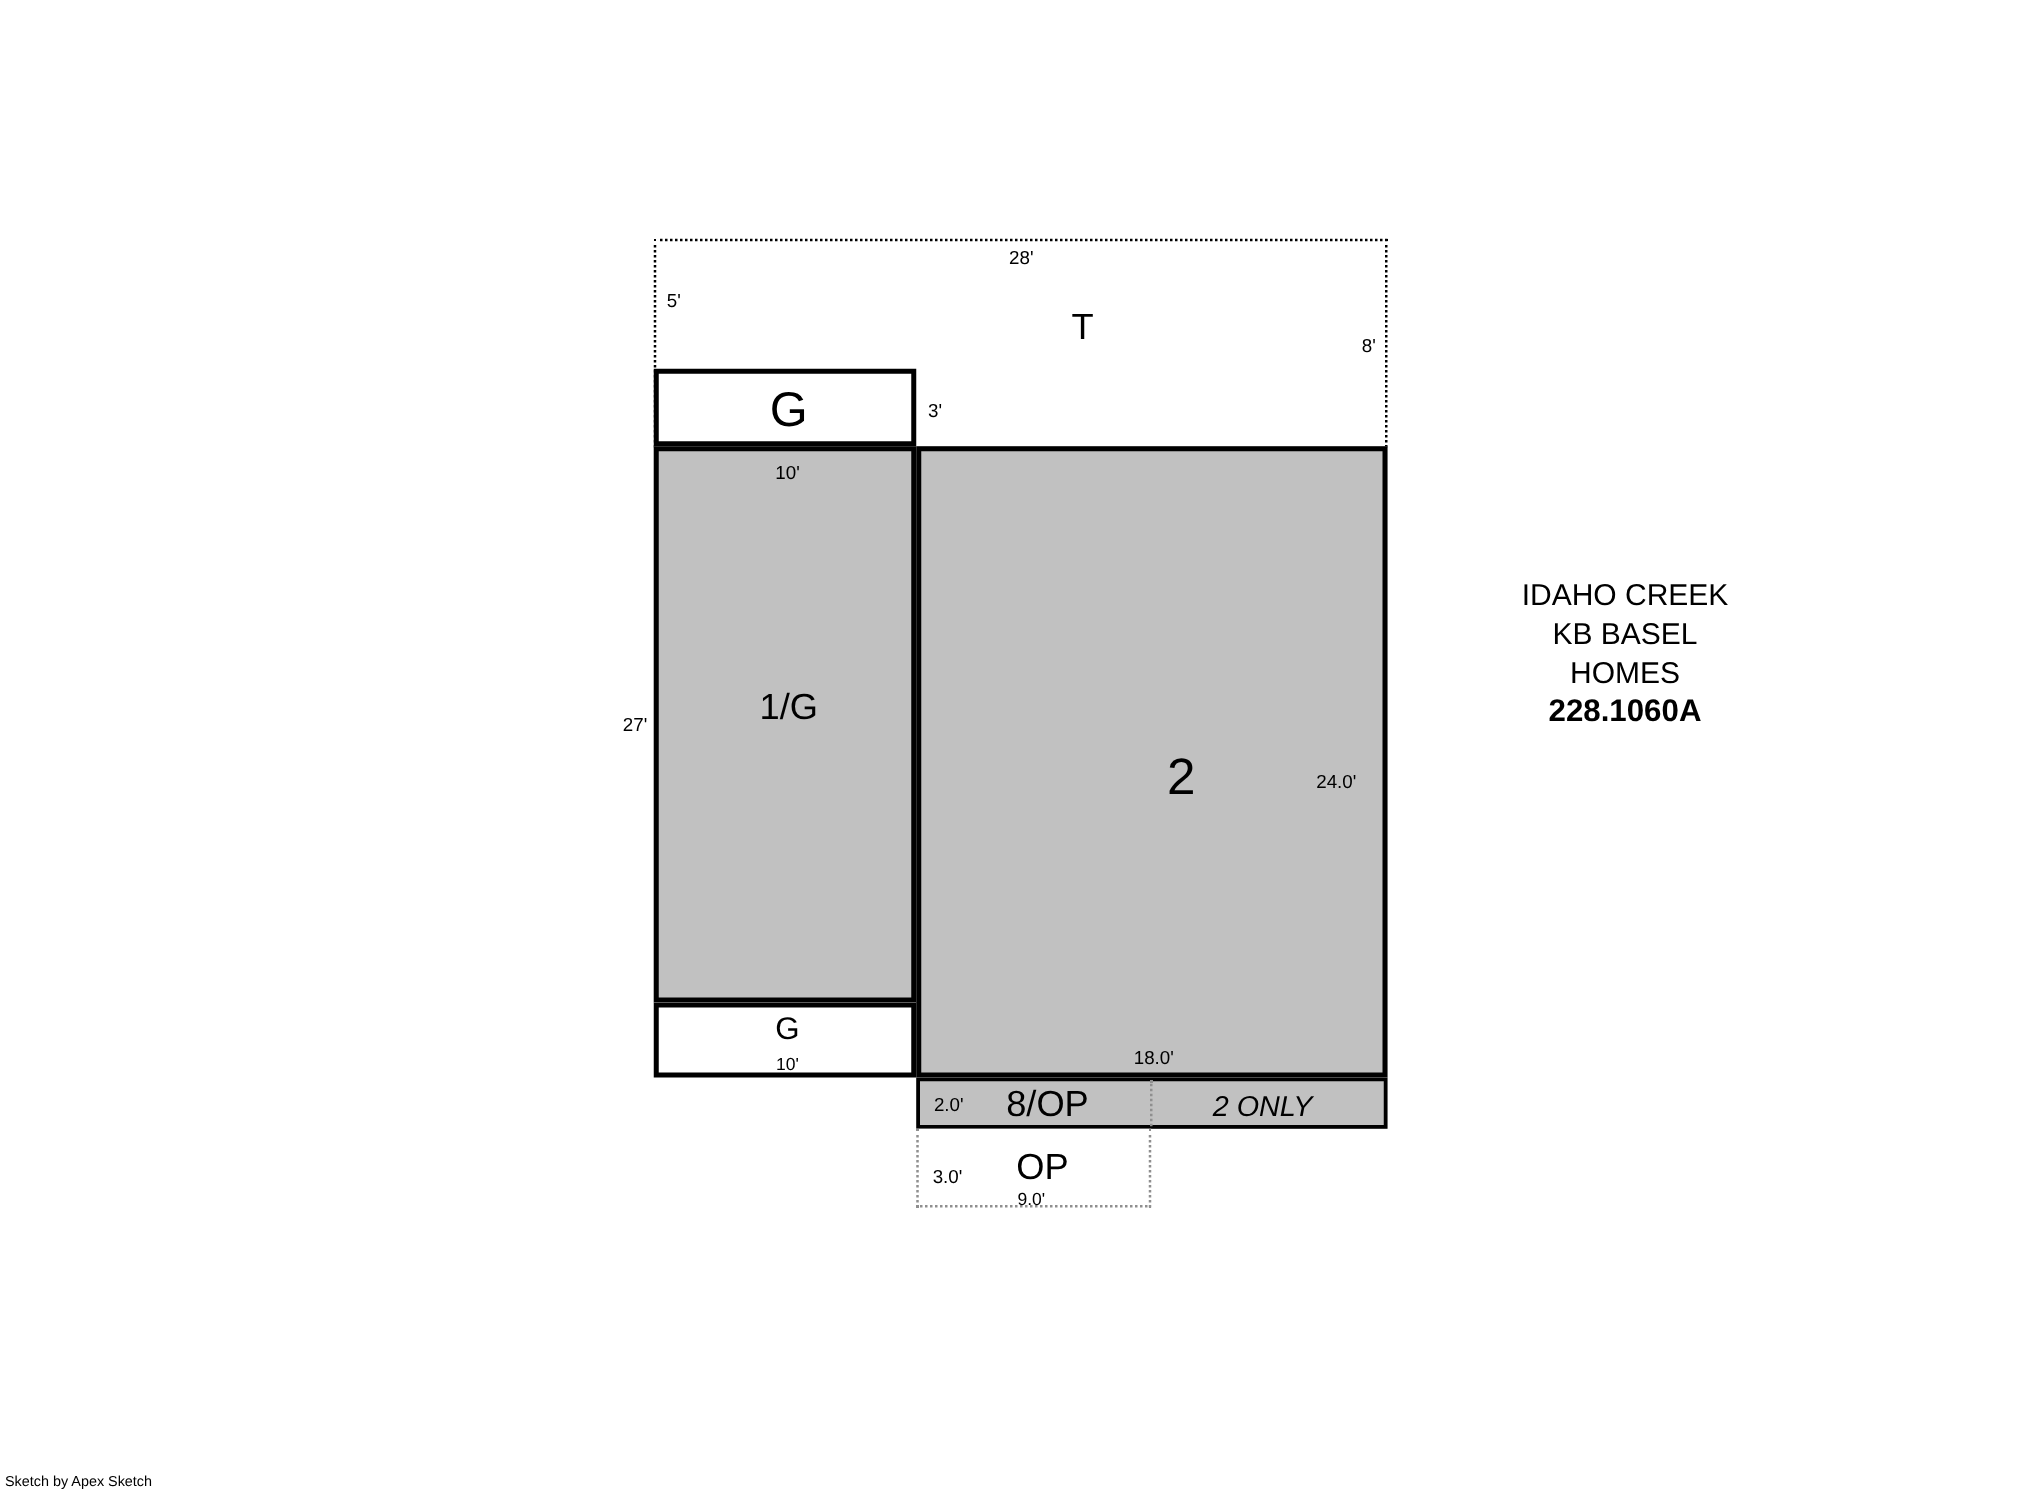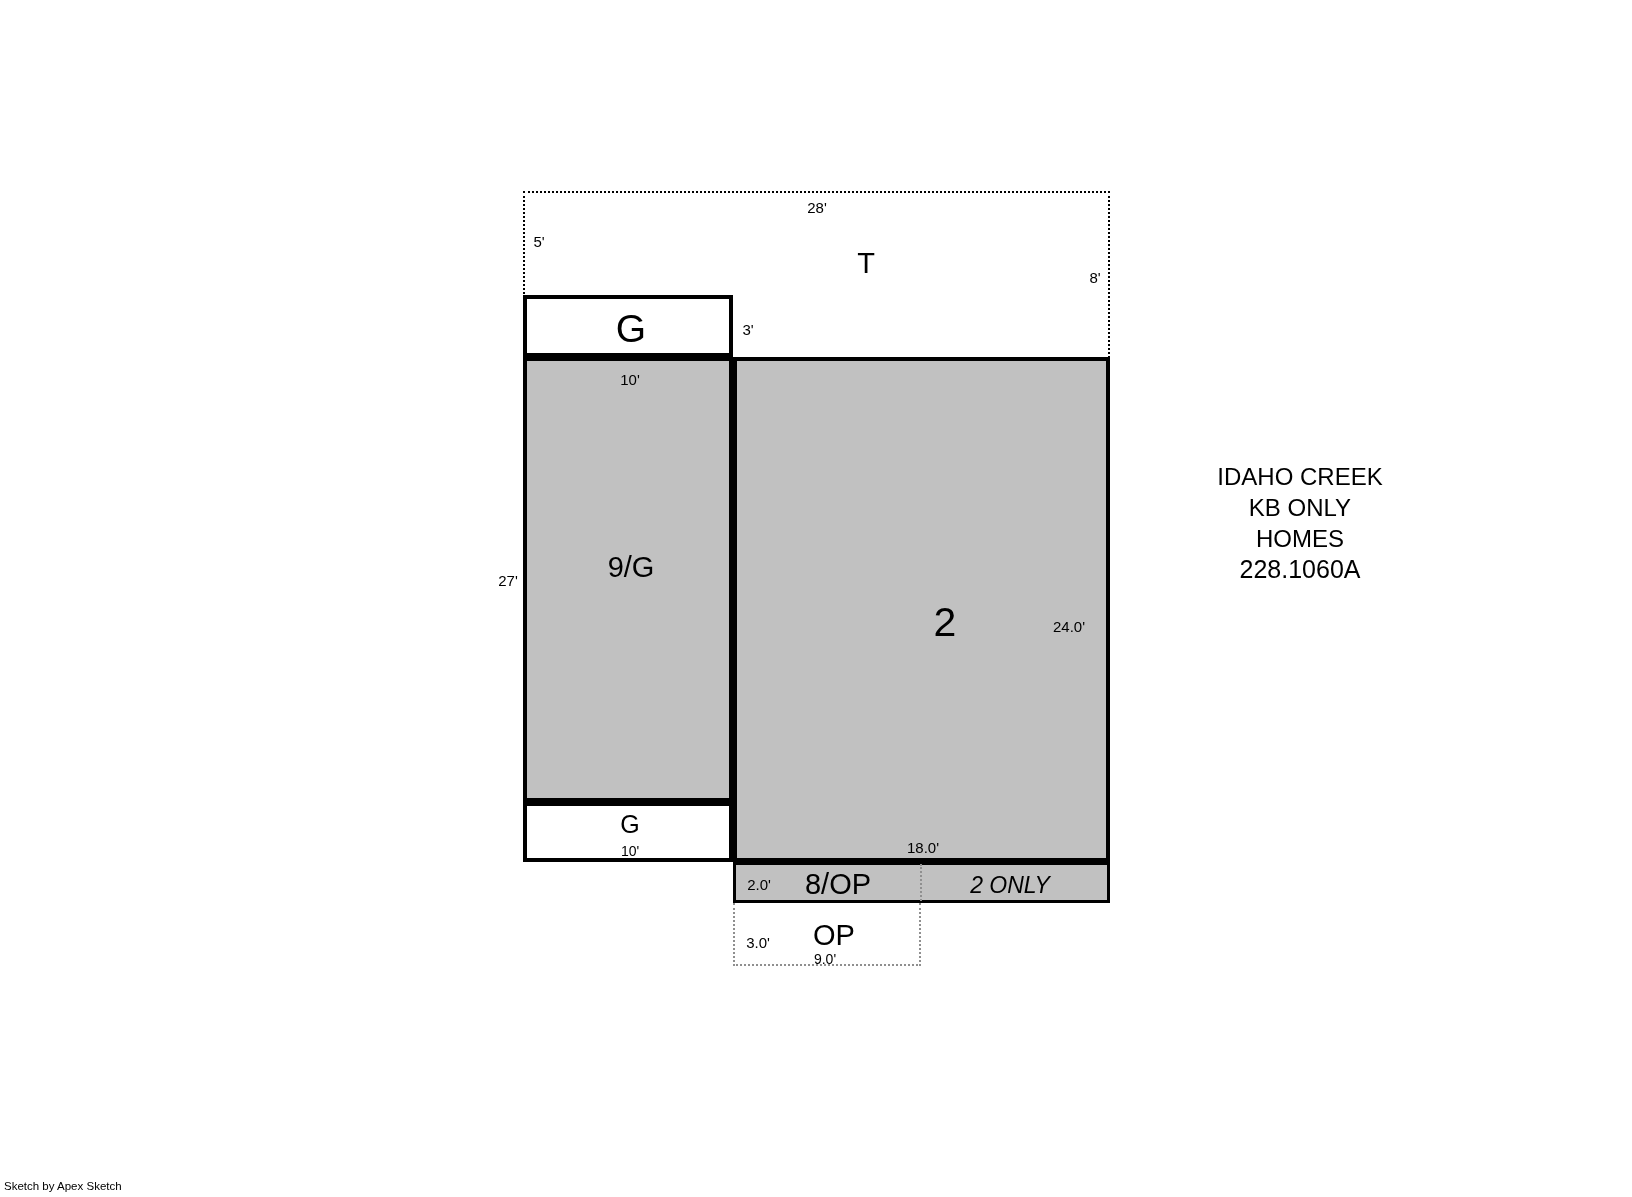--- a/index.html
+++ b/index.html
@@ -58,21 +58,21 @@
   .title-block{
     position:absolute;
     left:1284px;top:523px;
     transform:translate(-50%,-50%);
     text-align:center;
     font-size:24px;
     line-height:31px;
     white-space:nowrap;
     margin-left:16px;
   }
-  .title-block .num{font-size:25px;font-weight:normal;}
+  .title-block .num{font-size:25px;font-weight:bold;}
   .footer-credit{
     position:absolute;
     left:4px;top:1180px;
     font-size:11.5px;
     letter-spacing:0px;
   }
 </style>
 </head>
 <body>
 
@@ -90,39 +90,39 @@
   <div class="lbl dim" style="left:817px;top:207px">28'</div>
   <div class="lbl dim" style="left:539px;top:241px">5'</div>
   <div class="lbl area-label-md" style="left:866px;top:263px">T</div>
   <div class="lbl dim" style="left:1095px;top:277px">8'</div>
 
   <div class="lbl area-label-lg" style="left:631px;top:328px">G</div>
   <div class="lbl dim" style="left:748px;top:329px">3'</div>
 
   <div class="lbl dim" style="left:630px;top:379px">10'</div>
   <div class="lbl dim" style="left:508px;top:580px">27'</div>
-  <div class="lbl area-label-md" style="left:631px;top:567px">9/G</div>
+  <div class="lbl area-label-md" style="left:631px;top:567px">1/G</div>
 
   <div class="lbl area-label-xl" style="left:945px;top:622px">2</div>
   <div class="lbl dim" style="left:1069px;top:626px">24.0'</div>
   <div class="lbl dim" style="left:923px;top:847px">18.0'</div>
 
   <div class="lbl area-label-sm" style="left:630px;top:824px">G</div>
   <div class="lbl dim-sm" style="left:630px;top:851px">10'</div>
 
   <div class="lbl dim" style="left:759px;top:884px">2.0'</div>
   <div class="lbl area-label-md" style="left:838px;top:884px">8/OP</div>
   <div class="lbl area-label-caps" style="left:1010px;top:885px">2 ONLY</div>
 
   <div class="lbl dim" style="left:758px;top:942px">3.0'</div>
   <div class="lbl area-label-md" style="left:834px;top:935px">OP</div>
   <div class="lbl dim-sm" style="left:825px;top:959px">9.0'</div>
 
   <div class="title-block">
     <div>IDAHO CREEK</div>
-    <div>KB ONLY</div>
+    <div>KB BASEL</div>
     <div>HOMES</div>
     <div class="num">228.1060A</div>
   </div>
 
   <div class="footer-credit">Sketch by Apex Sketch</div>
 
 </div>
 
 </body></html>

